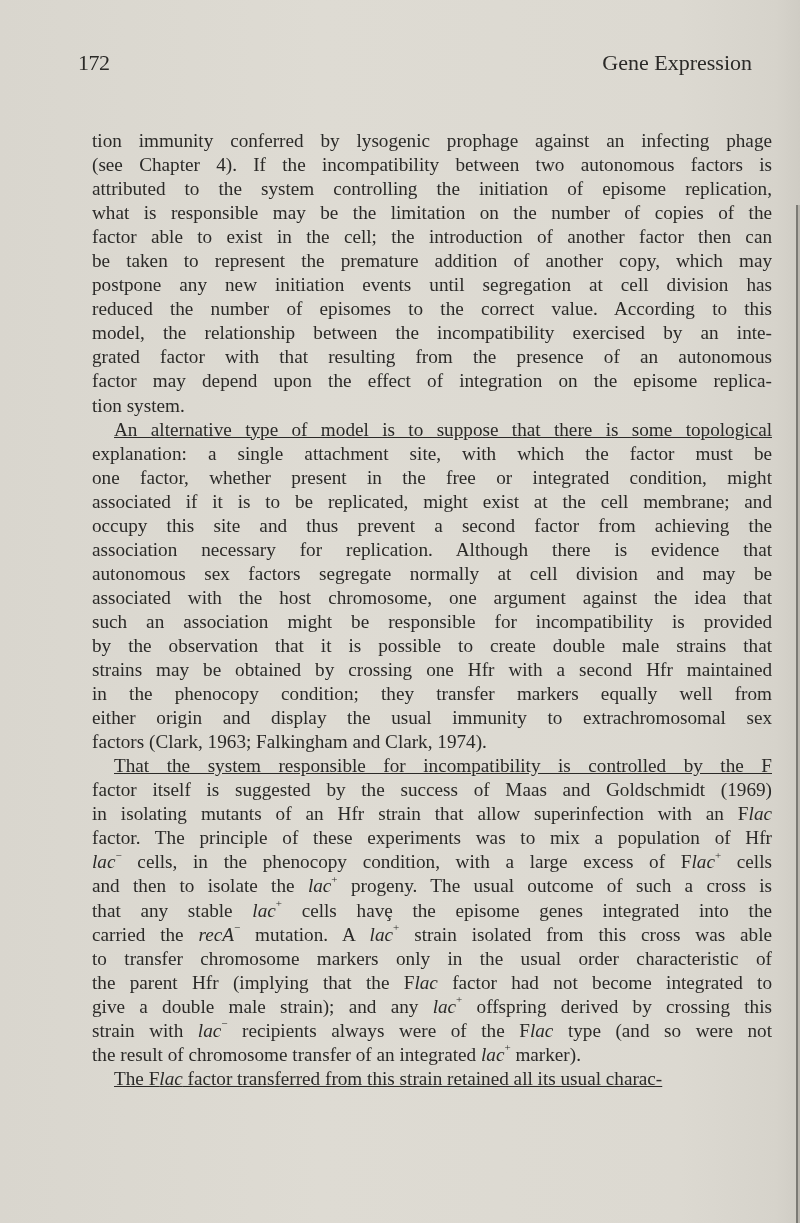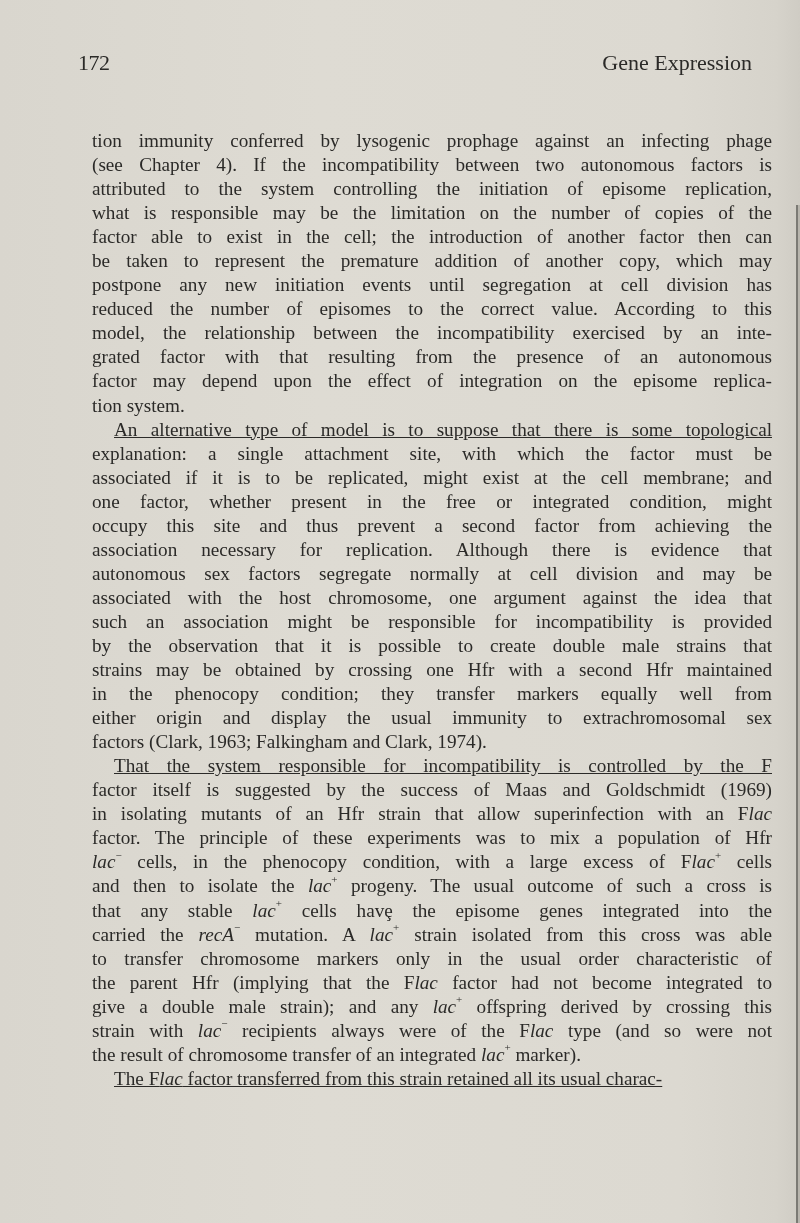--- a/index.html
+++ b/index.html
@@ -63,22 +63,22 @@
   <span class="line">be taken to represent the premature addition of another copy, which may</span>
   <span class="line">postpone any new initiation events until segregation at cell division has</span>
   <span class="line">reduced the number of episomes to the correct value. According to this</span>
   <span class="line">model, the relationship between the incompatibility exercised by an inte-</span>
   <span class="line">grated factor with that resulting from the presence of an autonomous</span>
   <span class="line">factor may depend upon the effect of integration on the episome replica-</span>
   <span class="line last">tion system.</span>
 
   <span class="line indent">An alternative type of model is to suppose that there is some topological</span>
   <span class="line">explanation: a single attachment site, with which the factor must be</span>
+  <span class="line">one factor, whether present in the free or integrated condition, might</span>
   <span class="line">associated if it is to be replicated, might exist at the cell membrane; and</span>
-  <span class="line">one factor, whether present in the free or integrated condition, might</span>
   <span class="line">occupy this site and thus prevent a second factor from achieving the</span>
   <span class="line">association necessary for replication. Although there is evidence that</span>
   <span class="line">autonomous sex factors segregate normally at cell division and may be</span>
   <span class="line">associated with the host chromosome, one argument against the idea that</span>
   <span class="line">such an association might be responsible for incompatibility is provided</span>
   <span class="line">by the observation that it is possible to create double male strains that</span>
   <span class="line">strains may be obtained by crossing one Hfr with a second Hfr maintained</span>
   <span class="line">in the phenocopy condition; they transfer markers equally well from</span>
   <span class="line">either origin and display the usual immunity to extrachromosomal sex</span>
   <span class="line last">factors (Clark, 1963; Falkingham and Clark, 1974).</span>

